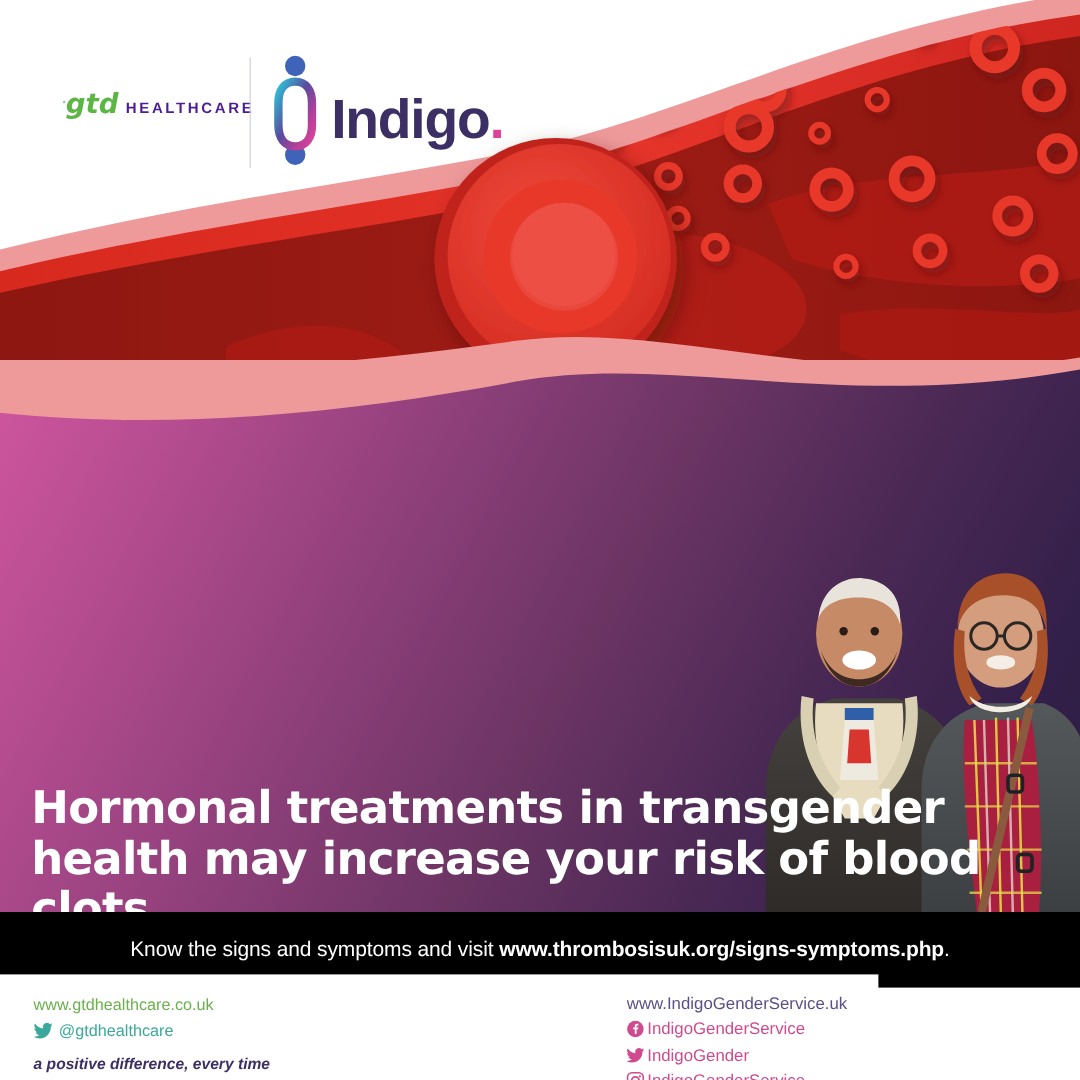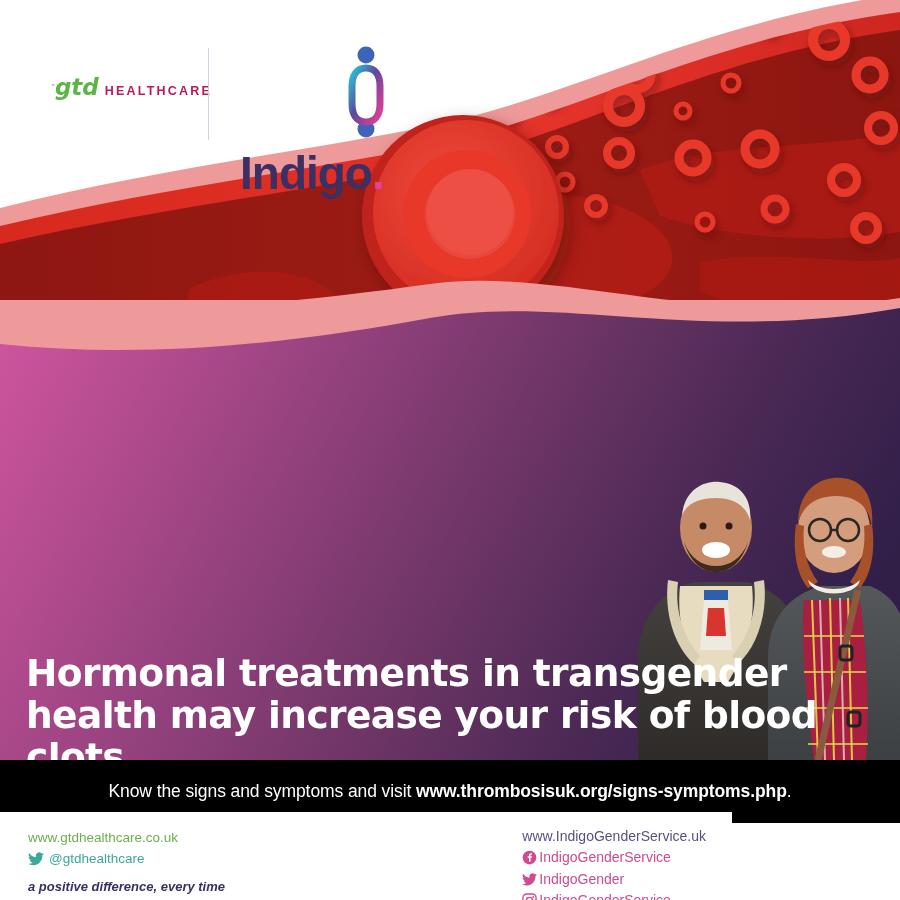--- a/index.html
+++ b/index.html
@@ -9,23 +9,23 @@
   
   #hero{position:absolute;left:0;top:0;width:900px;height:360px;background:#ffffff;overflow:hidden;}
   #hero svg{position:absolute;left:0;top:0;}
 
   
   #logobar{position:absolute;left:0;top:38px;width:900px;height:115px;display:flex;align-items:center;z-index:40;}
   #gtd-logo{position:absolute;left:52px;top:6px;width:160px;display:flex;flex-direction:row;align-items:center;}
   #gtd-mark{width:112px;height:82px;}
   #gtd-word{margin-top:4px;display:flex;align-items:baseline;}
   .gtd-g{font-family:"DejaVu Sans",sans-serif;font-style:italic;font-weight:700;font-size:23px;}
-  #gtd-health{font-size:12.5px;letter-spacing:2.2px;font-weight:600;color:#be185d;margin-left:6px;}
+  #gtd-health{font-size:12.5px;letter-spacing:2.2px;font-weight:600;color:#4c1d95;margin-left:6px;}
   #divider{position:absolute;left:208px;top:10px;width:1px;height:92px;background:#cfd2e0;}
-  #indigo-logo{position:absolute;left:228px;top:8px;display:flex;align-items:flex-end;flex-direction:column;}
+  #indigo-logo{position:absolute;left:228px;top:8px;display:flex;align-items:center;}
   #indigo-mark{width:36px;height:92px;}
   #indigo-words{margin-left:12px;padding-top:14px;}
   #indigo-name{font-size:46px;font-weight:700;color:#3b2f63;line-height:.92;letter-spacing:-1px;display:flex;align-items:baseline;}
   #indigo-dot{color:#e0429a;}
   #indigo-sub{font-size:23px;color:#4d4277;letter-spacing:.2px;margin-top:2px;}
 
   
   #panel{position:absolute;left:0;top:300px;width:900px;height:460px;
          background:linear-gradient(118deg,#d0569f 0%,#b44c8f 16%,#8d3f79 36%,#6a3463 54%,#492854 72%,#33204a 88%,#2a1c42 100%);
          overflow:hidden;}

